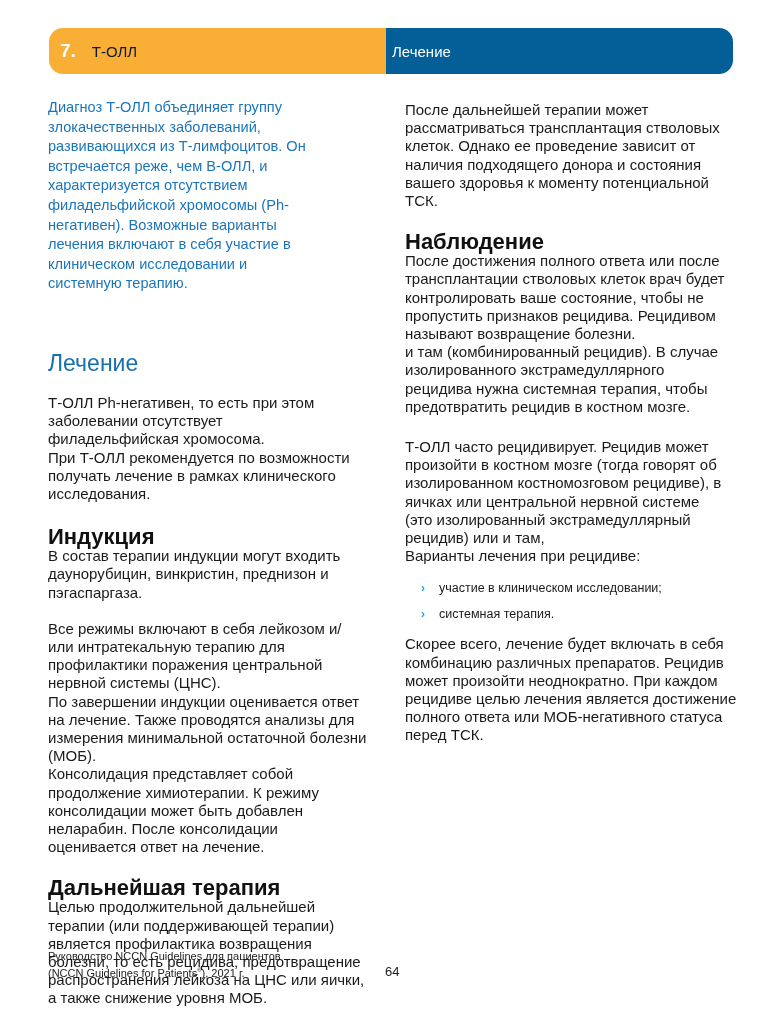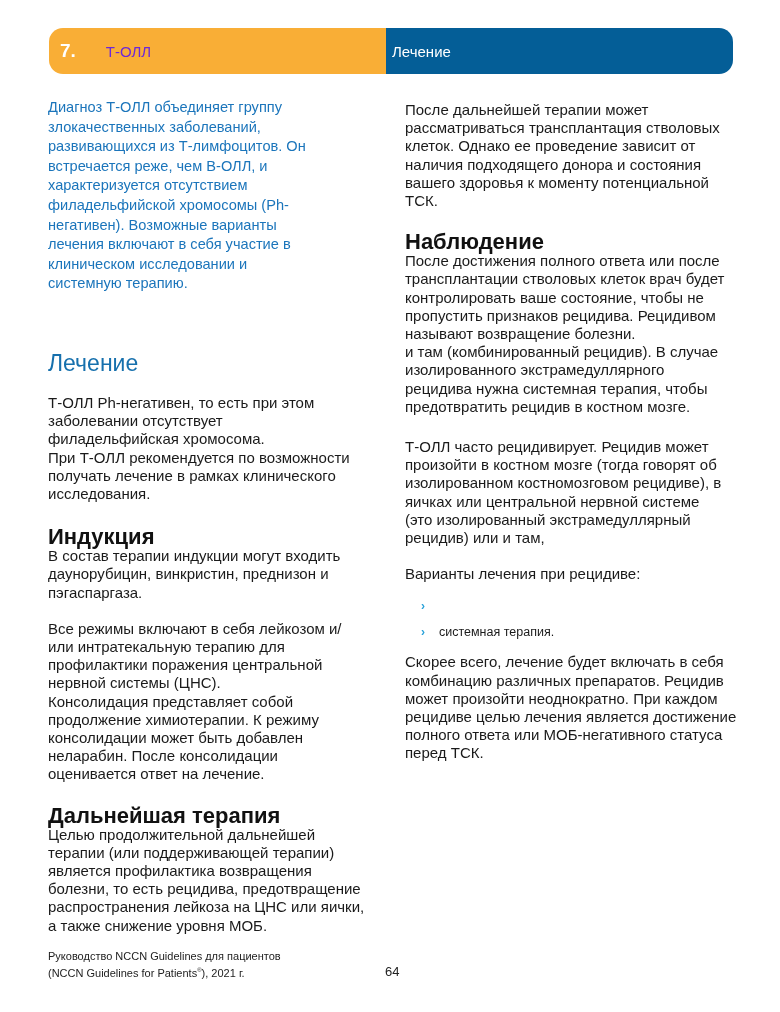--- a/index.html
+++ b/index.html
@@ -3,21 +3,21 @@
   <meta charset="utf-8">
   <style>
     html, body { margin: 0; padding: 0; background: #ffffff; }
     body { width: 780px; height: 1012px; position: relative; overflow: hidden;
            font-family: "Liberation Sans", sans-serif; color: #1a1a1a; }
     .header { position: absolute; left: 49px; top: 28px; width: 684px; height: 46px;
               display: flex; border-radius: 14px; overflow: hidden; }
     .header-left { background: #f9ae36; width: 337px; display: flex; align-items: center; }
     .header-right { background: #045e97; flex: 1; display: flex; align-items: center; }
     .chap-num { color: #fff; font-weight: bold; font-size: 19px; margin-left: 11px; }
-    .chap-title { color: #6d28d9; font-size: 15px; margin-left: 30px; }
+    .chap-title { color: #0f172a; font-size: 15px; margin-left: 16px; }
     .sect-title { color: #fff; font-size: 15px; margin-left: 6px; }
     .col { position: absolute; width: 330px; }
     .col-left { left: 48px; top: 98px; }
     .col-right { left: 405px; top: 101px; }
     .intro { color: #1b75bb; font-size: 14.6px; line-height: 19.6px; margin: 0; }
     .h1 { color: #1670ad; font-size: 23px; font-weight: normal; margin: 0; line-height: 28px; }
     .h2 { font-size: 22px; font-weight: bold; margin: 0; line-height: 20px; color: #111; }
     p.body { font-size: 15px; line-height: 18.2px; margin: 0; color: #1a1a1a; }
     ul.bullets { list-style: none; margin: 0; padding: 0 0 0 16px; }
     ul.bullets li { font-size: 12.5px; line-height: 18px; display: flex; align-items: center; margin-bottom: 8px; }
@@ -42,40 +42,42 @@
 <div class="col col-left">
   <p class="intro" style="width:268px;">Диагноз Т-ОЛЛ объединяет группу злокачественных заболеваний, развивающихся из Т-лимфоцитов. Он встречается реже, чем В-ОЛЛ, и характеризуется отсутствием филадельфийской хромосомы (Ph-негативен). Возможные варианты лечения включают в себя участие в клиническом исследовании и системную терапию.</p>
 
   <h1 class="h1" style="margin-top:55px;">Лечение</h1>
   <p class="body" style="margin-top:17px;width:300px;">Т-ОЛЛ Ph-негативен, то есть при этом заболевании отсутствует филадельфийская хромосома.</p>
   <p class="body" style="width:325px;">При Т-ОЛЛ рекомендуется по возможности получать лечение в рамках клинического исследования.</p>
 
   <h2 class="h2" style="margin-top:24px;">Индукция</h2>
   <p class="body" style="width:335px;">В состав терапии индукции могут входить даунорубицин, винкристин, преднизон и пэгаспаргаза.</p>
   <p class="body" style="margin-top:18px;width:305px;">Все режимы включают в себя лейкозом и/или интратекальную терапию для профилактики поражения центральной нервной системы (ЦНС).</p>
+  <p class="body" style="width:325px;">По завершении индукции оценивается ответ на лечение. Также проводятся анализы для измерения минимальной остаточной болезни (МОБ).</p>
 
   <p class="body" style="width:300px;">Консолидация представляет собой продолжение химиотерапии. К режиму консолидации может быть добавлен неларабин. После консолидации оценивается ответ на лечение.</p>
 
   <h2 class="h2" style="margin-top:22px;">Дальнейшая терапия</h2>
   <p class="body" style="width:325px;">Целью продолжительной дальнейшей терапии (или поддерживающей терапии) является профилактика возвращения болезни, то есть рецидива, предотвращение распространения лейкоза на ЦНС или яички, а также снижение уровня МОБ.</p>
 </div>
 
 <div class="col col-right">
   <p class="body" style="width:325px;">После дальнейшей терапии может рассматриваться трансплантация стволовых клеток. Однако ее проведение зависит от наличия подходящего донора и состояния вашего здоровья к моменту потенциальной ТСК.</p>
 
   <h2 class="h2" style="margin-top:22px;">Наблюдение</h2>
   <p class="body" style="width:340px;">После достижения полного ответа или после трансплантации стволовых клеток врач будет контролировать ваше состояние, чтобы не пропустить признаков рецидива. Рецидивом называют возвращение болезни.</p>
 
   <p class="body" style="width:330px;">и там (комбинированный рецидив). В случае изолированного экстрамедуллярного рецидива нужна системная терапия, чтобы предотвратить рецидив в костном мозге.</p>
   <p class="body" style="margin-top:22px;width:320px;">Т-ОЛЛ часто рецидивирует. Рецидив может произойти в костном мозге (тогда говорят об изолированном костномозговом рецидиве), в яичках или центральной нервной системе (это изолированный экстрамедуллярный рецидив) или и там,</p>
 
-  <p class="body" style="margin-top:18px;">Варианты лечения при рецидиве:</p>
+  <p class="body" style="">Варианты лечения при рецидиве:</p>
   <ul class="bullets" style="margin-top:14px;">
     <li>
       <span class="chev">›</span>
+      <span>участие в клиническом исследовании;</span>
     </li>
     <li>
       <span class="chev">›</span>
       <span>системная терапия.</span>
     </li>
   </ul>
 
   <p class="body" style="margin-top:12px;width:335px;">Скорее всего, лечение будет включать в себя комбинацию различных препаратов. Рецидив может произойти неоднократно. При каждом рецидиве целью лечения является достижение полного ответа или МОБ-негативного статуса перед ТСК.</p>
 </div>
 

